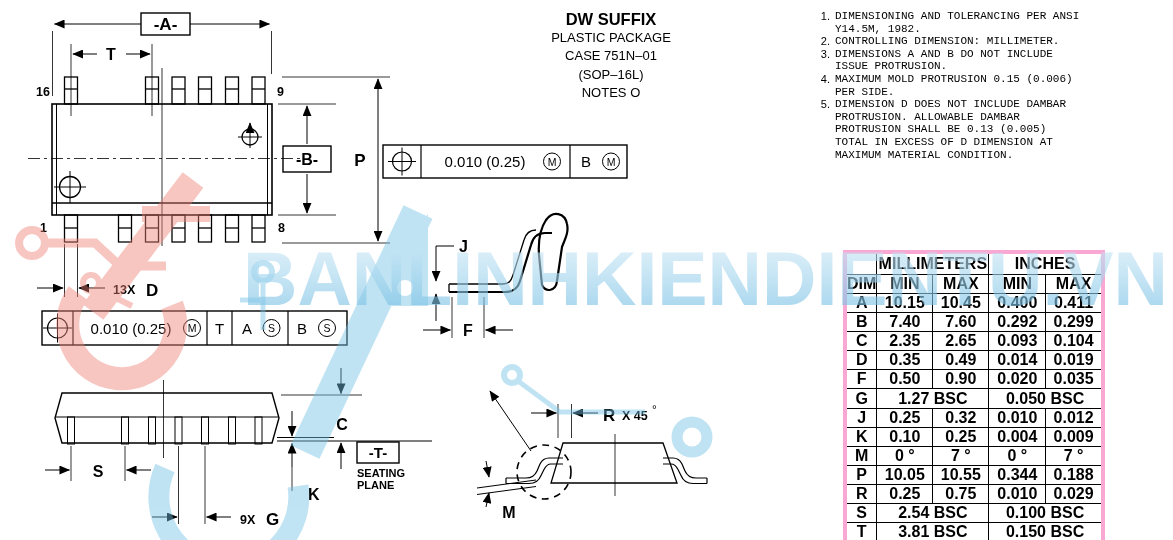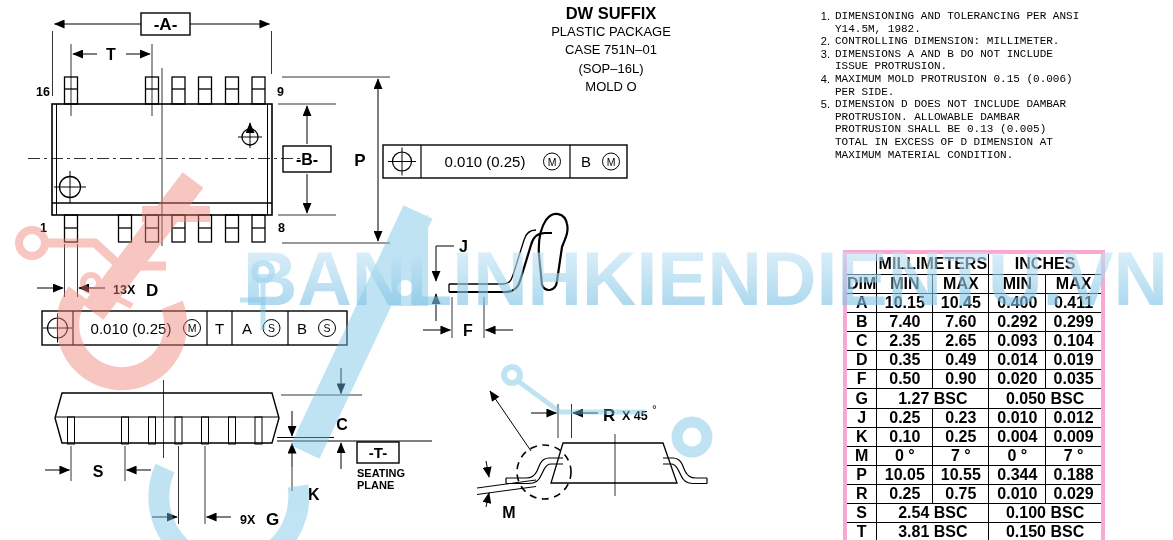--- a/index.html
+++ b/index.html
@@ -12,21 +12,21 @@
   .b15{font-size:15px;font-weight:bold}
   .b13{font-size:12.5px;font-weight:bold}
   .b12{font-size:12.5px;font-weight:bold}
   .b11{font-size:11px;font-weight:bold}
   .f15{font-size:15px}
   .f10{font-size:10.5px}
   .f12{font-size:12px}
   .ol{stroke:#000;fill:none}
   .s16{stroke-width:1.6}.s14{stroke-width:1.4}.s13{stroke-width:1.3}.s12{stroke-width:1.2}
   .s1{stroke-width:1}.thin{stroke-width:0.8}.s2{stroke-width:2.2}
-  .title-block{position:absolute;left:513px;top:4px;width:196px;text-align:center;}
+  .title-block{position:absolute;left:513px;top:10px;width:196px;text-align:center;}
   .title-block div{font-size:13px;line-height:18.5px;white-space:nowrap}
   .title-block .t1{font-size:16.5px;font-weight:bold;}
   .notes{position:absolute;left:808px;top:10px;width:364px;font-size:11px;line-height:12.6px;}
   .note-row{display:flex;}
   .note-num{width:22px;flex:none;text-align:right;padding-right:5px;}
   .note-text{width:250px;font-family:Liberation Mono, monospace;}
   table.dim-table{position:absolute;left:843px;top:250px;border-collapse:collapse;
                   font-size:16px;border:4px solid #f9a8d4;table-layout:fixed;}
   .dim-table th,.dim-table td{border:1.2px solid #000;text-align:center;padding:0;overflow:hidden;}
   .dim-table thead tr.gh th{height:20px;}
@@ -296,21 +296,21 @@
         <text x="509" y="518" class="b16" text-anchor="middle">M</text>
       </g>
     </g>
   </svg>
 
   <div class="title-block">
     <div class="t1">DW SUFFIX</div>
     <div>PLASTIC PACKAGE</div>
     <div>CASE 751N–01</div>
     <div>(SOP–16L)</div>
-    <div>MOLD O</div>
+    <div>NOTES O</div>
   </div>
 
   <div class="notes">
     <div class="note-row">
       <span class="note-num">1.</span>
       <span class="note-text">DIMENSIONING AND TOLERANCING PER ANSI Y14.5M, 1982.</span>
     </div>
     <div class="note-row">
       <span class="note-num">2.</span>
       <span class="note-text">CONTROLLING DIMENSION: MILLIMETER.</span>
@@ -388,21 +388,21 @@
           <td>0.035</td>
         </tr>
         <tr>
           <td class="dim">G</td>
           <td colspan="2">1.27 BSC</td>
           <td colspan="2">0.050 BSC</td>
         </tr>
         <tr>
           <td class="dim">J</td>
           <td>0.25</td>
-          <td>0.23</td>
+          <td>0.32</td>
           <td>0.010</td>
           <td>0.012</td>
         </tr>
         <tr>
           <td class="dim">K</td>
           <td>0.10</td>
           <td>0.25</td>
           <td>0.004</td>
           <td>0.009</td>
         </tr>

